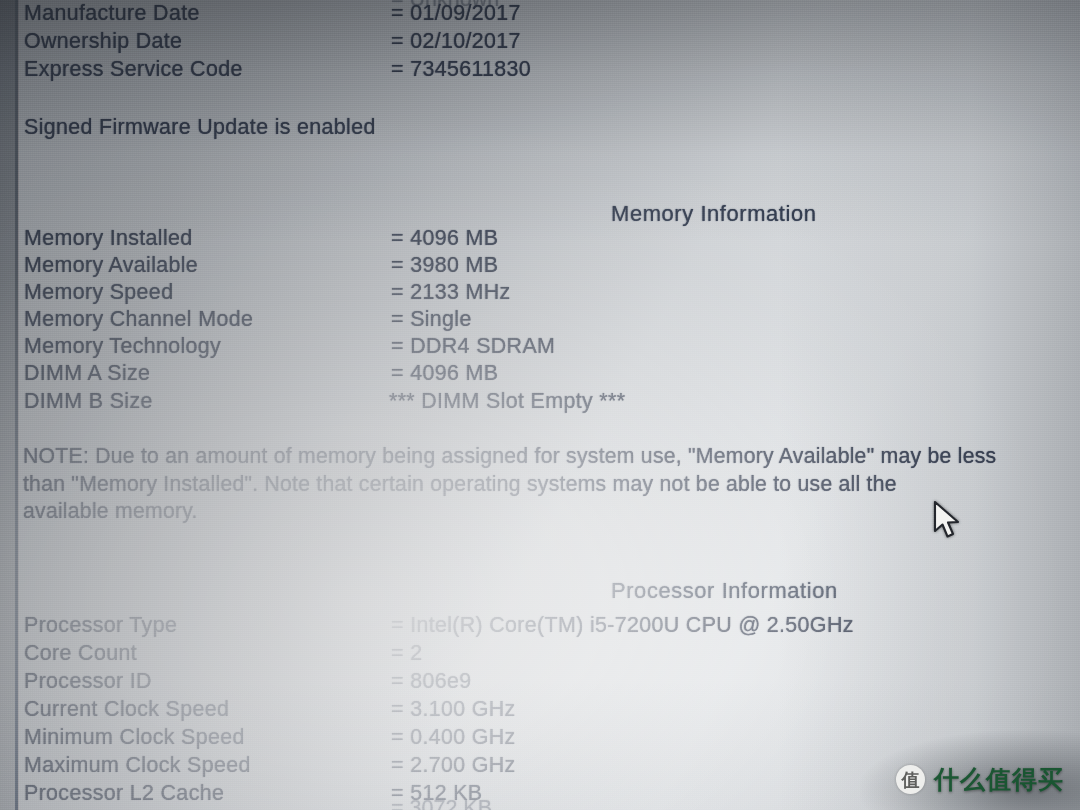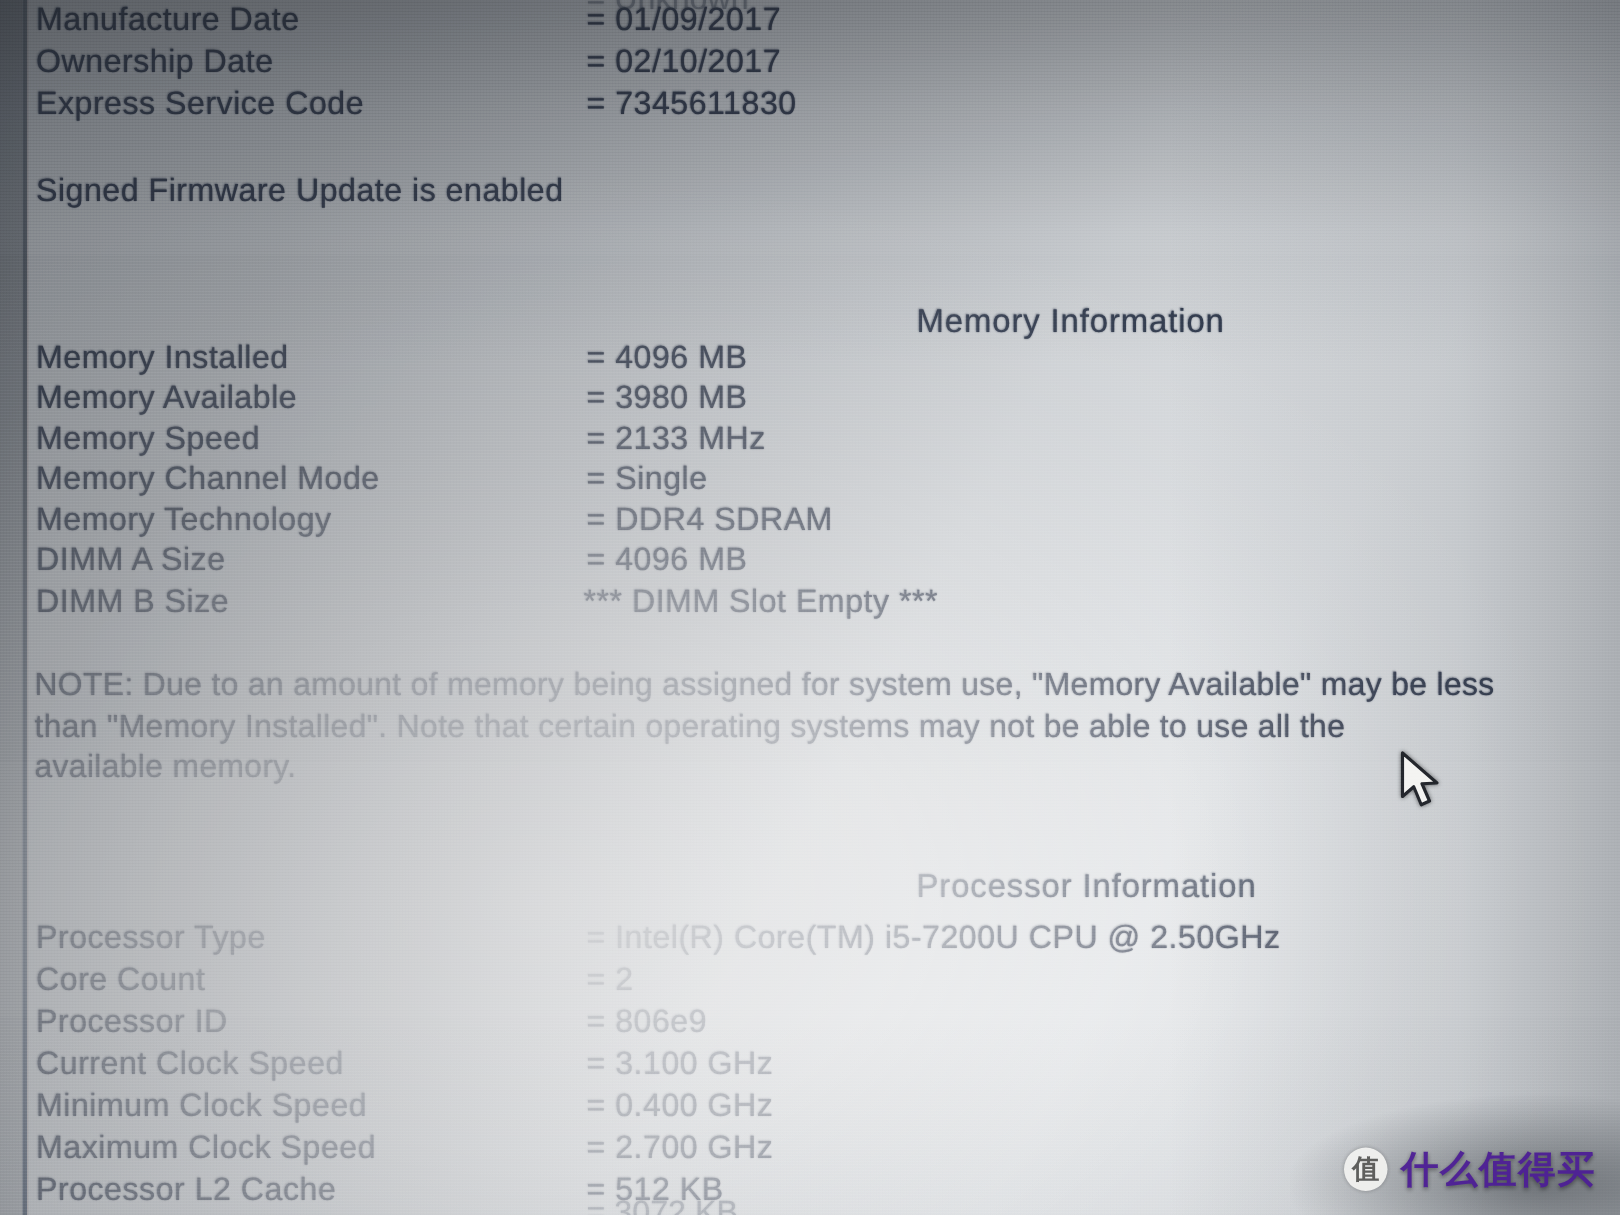--- a/index.html
+++ b/index.html
@@ -160,21 +160,21 @@
   }
   .wm-badge{
     width:29px;height:29px;border-radius:50%;
     background:#f2f2f0;color:#5a5a58;
     display:flex;align-items:center;justify-content:center;
     font-size:18px;font-weight:bold;line-height:1;
     font-family:"DejaVu Sans",sans-serif;
     box-shadow:0 0 3px rgba(0,0,0,.25);
   }
   .wm-text{
-    color:#4c1d95;font-size:25px;font-weight:bold;letter-spacing:1px;
+    color:#14532d;font-size:25px;font-weight:bold;letter-spacing:1px;
     font-family:"DejaVu Sans",sans-serif;
     text-shadow:0 1px 3px rgba(0,0,0,.45);
   }
   
   .wm-bg{
     position:absolute;right:0;bottom:0;width:220px;height:80px;z-index:9;
     background:radial-gradient(ellipse at 75% 75%,rgba(55,60,66,.55),rgba(55,60,66,0) 72%);
     pointer-events:none;
   }
 </style>

